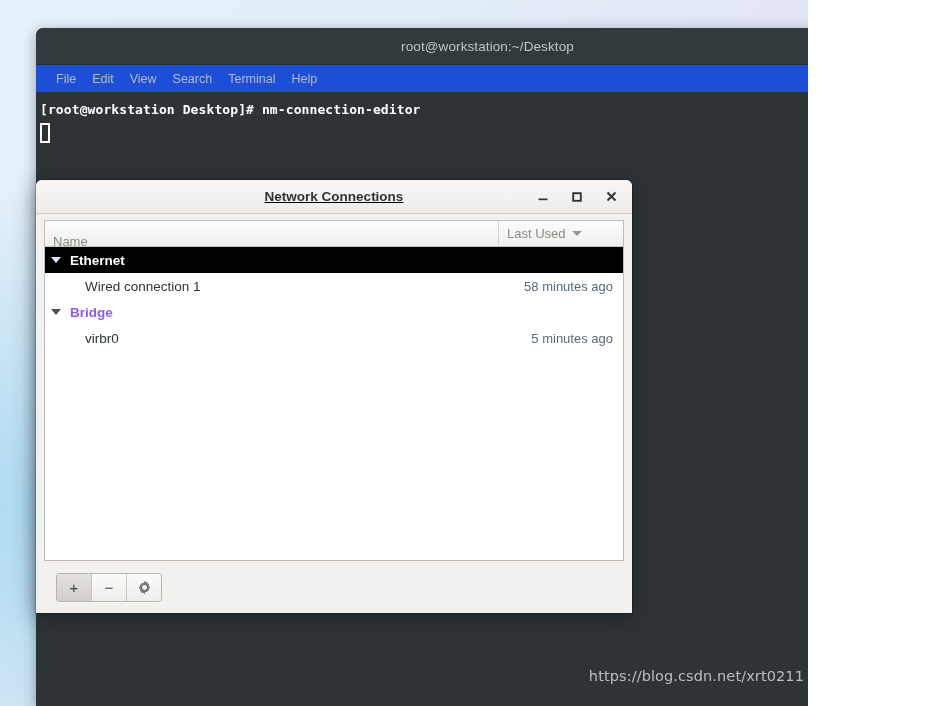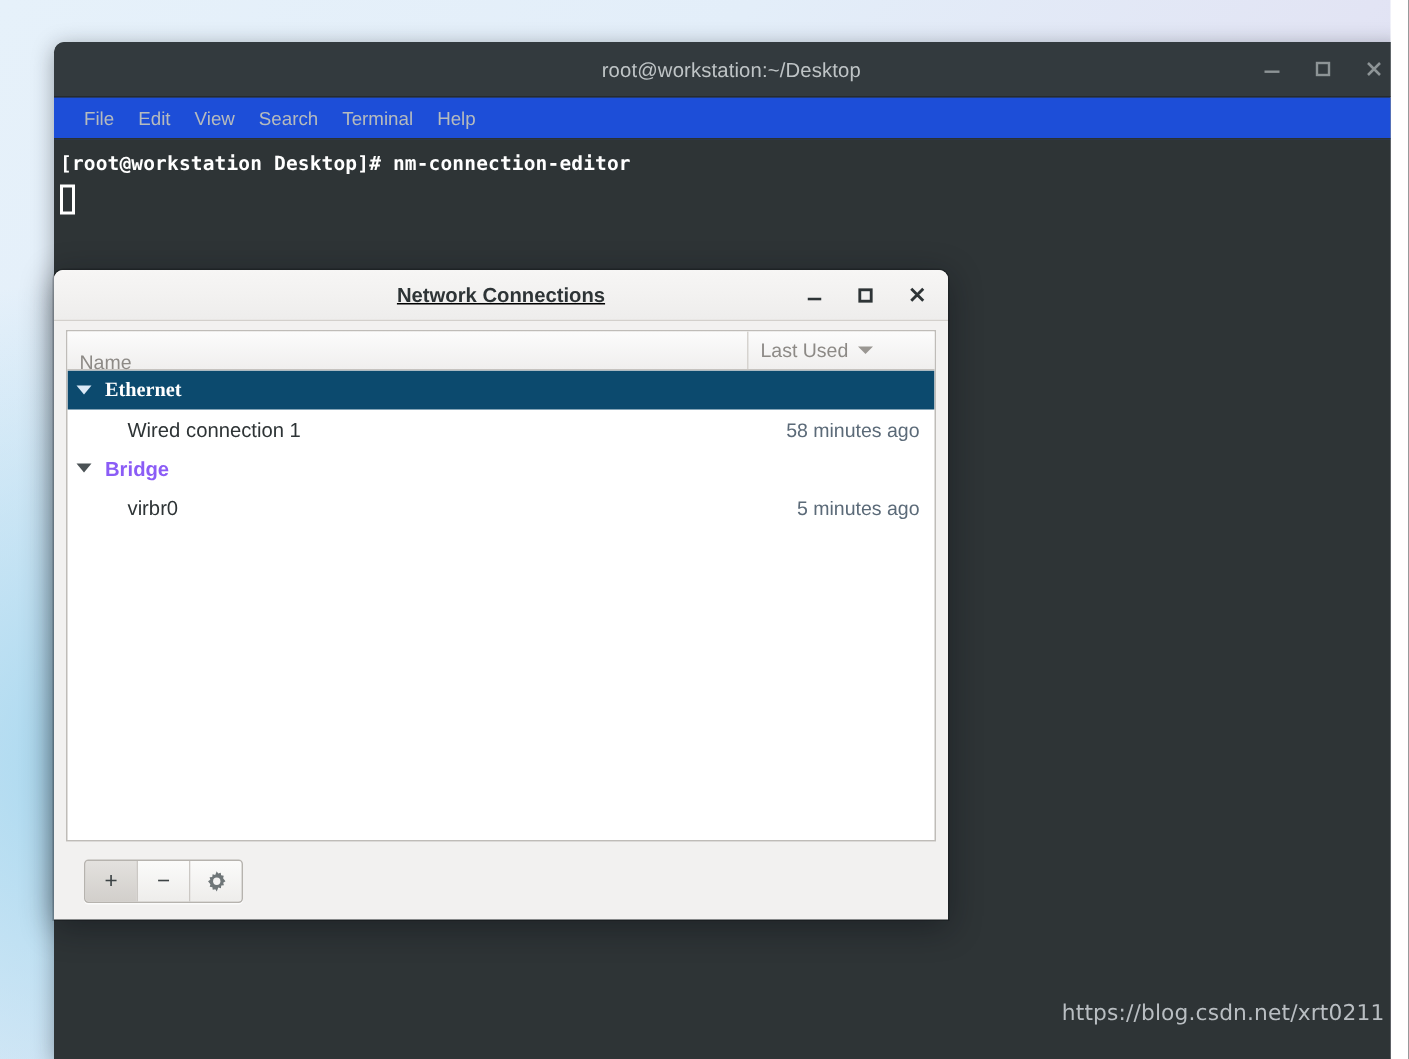--- a/index.html
+++ b/index.html
@@ -6,21 +6,21 @@
     margin: 0;
     padding: 0;
     width: 939px;
     height: 706px;
     overflow: hidden;
     font-family: "Liberation Sans", sans-serif;
   }
 
   #screen {
     position: relative;
-    width: 927px;
+    width: 808px;
     height: 706px;
     background:
       radial-gradient(ellipse 420px 520px at 6% 72%, #a9d8ef 0%, rgba(169,216,239,0) 62%),
       linear-gradient(128deg, #e6f1fa 0%, #e3eef9 34%, #e2e4f4 62%, #d7d6f0 100%);
     overflow: hidden;
   }
 
   
   #terminal-window {
     position: absolute;
@@ -226,21 +226,21 @@
   }
   .nm-row {
     display: flex;
     align-items: center;
     height: 26px;
     font-size: 13.5px;
     padding-left: 6px;
     cursor: default;
   }
   .nm-row.group { color: #8b5cf6; font-weight: bold; }
-  .nm-row.group.selected { background: #0c4a6e; color: #ffffff; font-family: Liberation Serif, serif; }
+  .nm-row.group.selected { background: #000000; color: #ffffff; }
   .nm-row.child { padding-left: 40px; color: #2e3436; }
   .row-caret {
     width: 0; height: 0;
     border-left: 5px solid transparent;
     border-right: 5px solid transparent;
     border-top: 6px solid #4b5255;
     margin-right: 9px;
     flex: none;
   }
   .nm-row.group.selected .row-caret { border-top-color: #dbe9f7; }

